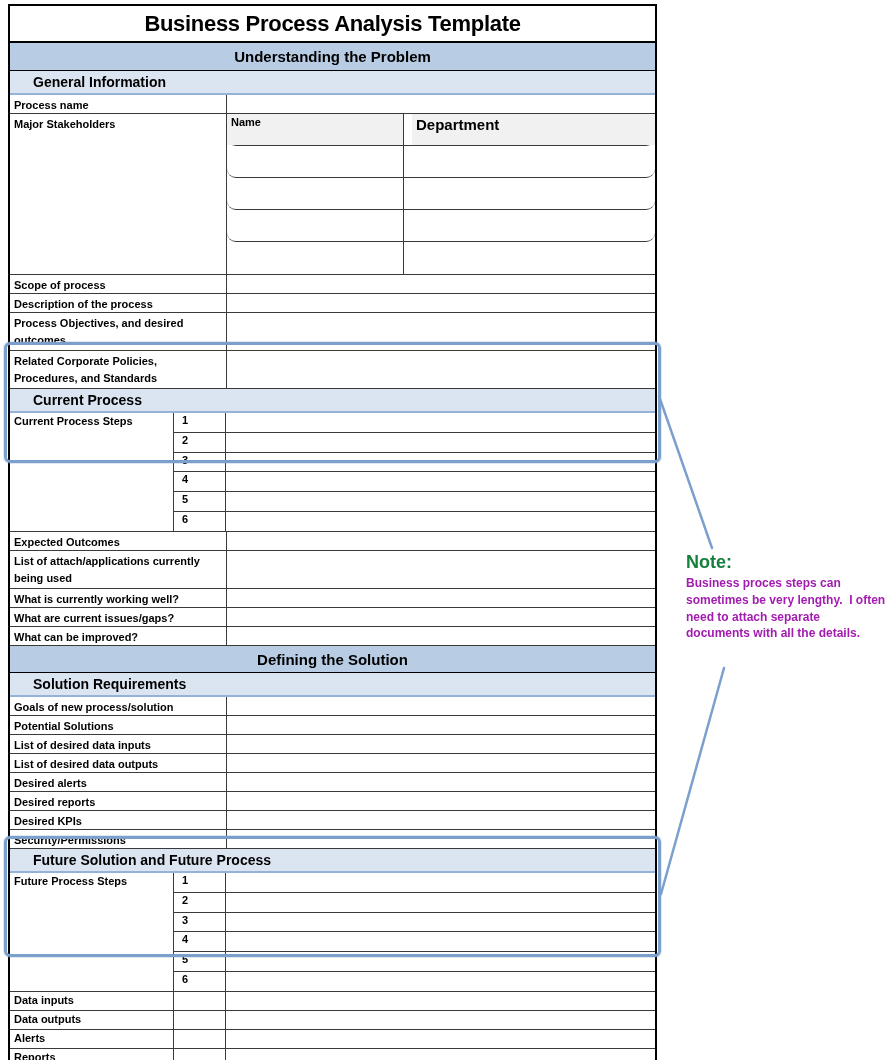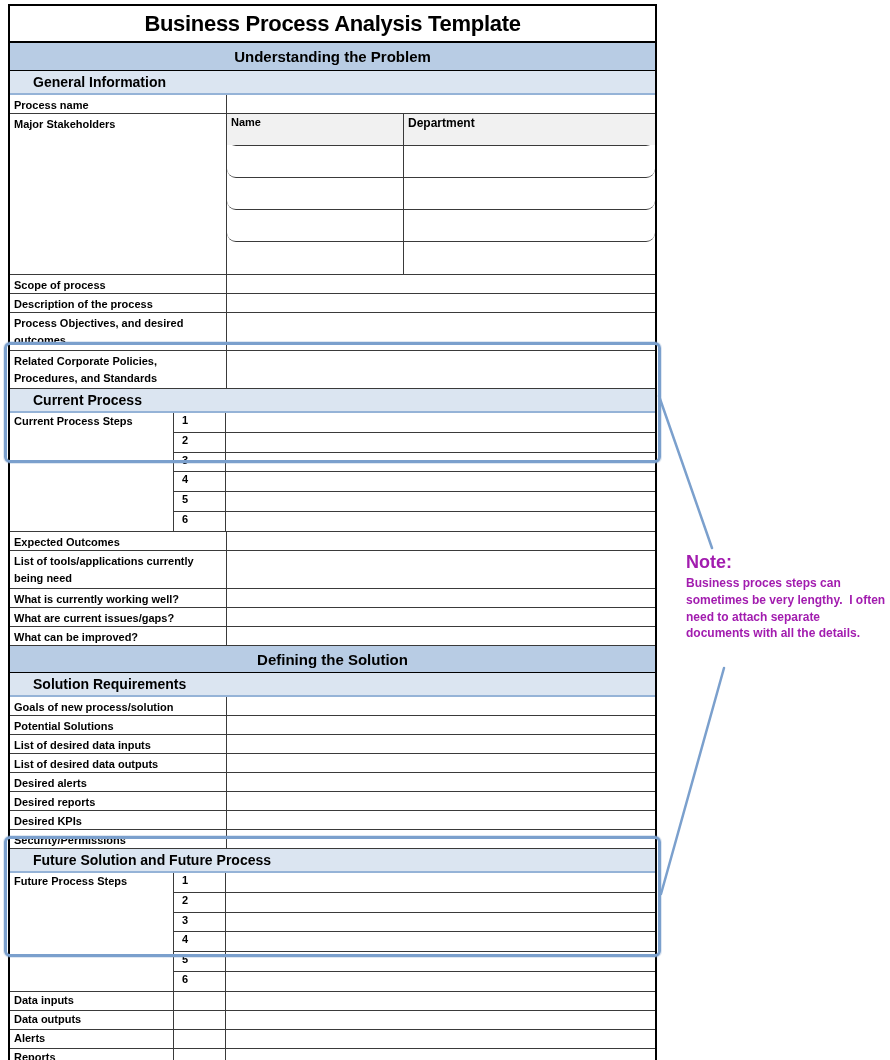--- a/index.html
+++ b/index.html
@@ -31,21 +31,21 @@
   .r:last-child { border-bottom:none; }
 
   
   .stak { display:flex; border-bottom:1px solid #3a3a3a; }
   .stak .lbl { height:auto; }
   .stak-grid { flex:1; display:flex; flex-direction:column; }
   .stak-row { display:flex; height:32px; border-bottom:1px solid #3a3a3a;border-radius:9px; }
   .stak-row:last-child { border-bottom:none; }
   .stak-name { width:177px; border-right:1px solid #3a3a3a; padding:2px 4px 0 4px;
                font-size:11px; font-weight:bold; }
-  .stak-dept { flex:1; padding:2px 20px 0 4px; font-size:12px; font-weight:bold; }
+  .stak-dept { flex:1; padding:2px 20px 0 4px; font-size:15px; font-weight:bold;margin-left:8px; }
   .stak-hdr .stak-name, .stak-hdr .stak-dept { background:#F1F1F1; }
 
   
   .steps { display:flex; height:119px; border-bottom:1px solid #3a3a3a; }
   .steps-lbl { width:164px; border-right:1px solid #3a3a3a; padding:2px 4px 0 4px;
                font-size:11px; font-weight:bold; }
   .steps-grid { flex:1; display:flex; flex-direction:column; }
   .step-row { flex:1; display:flex; border-bottom:1px solid #3a3a3a; }
   .step-row:last-child { border-bottom:none; }
   .step-num { width:52px; border-right:1px solid #3a3a3a; padding:1px 0 0 8px;
@@ -62,21 +62,21 @@
         border:3px solid #7BA0CD; border-radius:6px; background:transparent;
         z-index:4; pointer-events:none;
         box-shadow:0 0 0 1px rgba(123,160,205,0.25); }
   #hl-current { top:342px; }
   #hl-future  { top:836px; }
 
   .callout-svg { position:absolute; left:0; top:0; width:890px; height:1060px;
                  z-index:5; pointer-events:none; }
 
   .note { position:absolute; left:686px; top:552px; width:200px; z-index:6; }
-  .note-heading { font-size:18px; font-weight:bold; color:#a21caf; margin-bottom:2px; }
+  .note-heading { font-size:18px; font-weight:bold; color:#15803d; margin-bottom:2px; }
   .note-body { font-size:12px; font-weight:bold; color:#a21caf; line-height:1.4;
                white-space:pre-wrap; }
 </style>
 </head>
 <body>
 
 <div class="doc">
 
   <div class="title-row">
     <span>Business Process Analysis Template</span>
@@ -170,21 +170,21 @@
         <div class="step-val"></div>
       </div>
     </div>
   </div>
 
   <div class="r h1">
     <div class="lbl">Expected Outcomes</div>
     <div class="val"></div>
   </div>
   <div class="r h2">
-    <div class="lbl">List of tools/applications currently being need</div>
+    <div class="lbl">List of attach/applications currently being used</div>
     <div class="val"></div>
   </div>
   <div class="r h1">
     <div class="lbl">What is currently working well?</div>
     <div class="val"></div>
   </div>
   <div class="r h1">
     <div class="lbl">What are current issues/gaps?</div>
     <div class="val"></div>
   </div>

